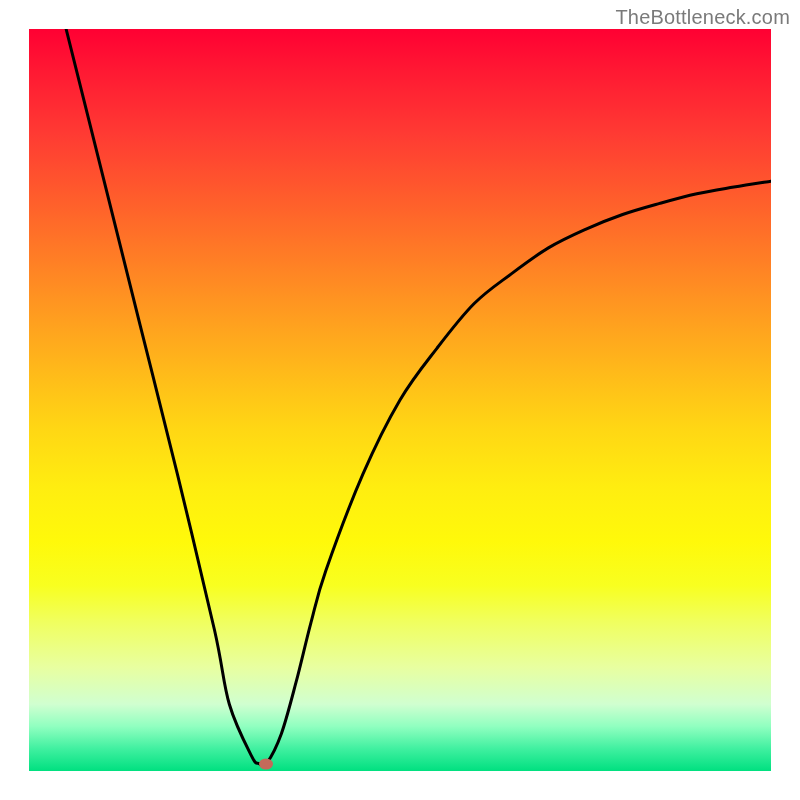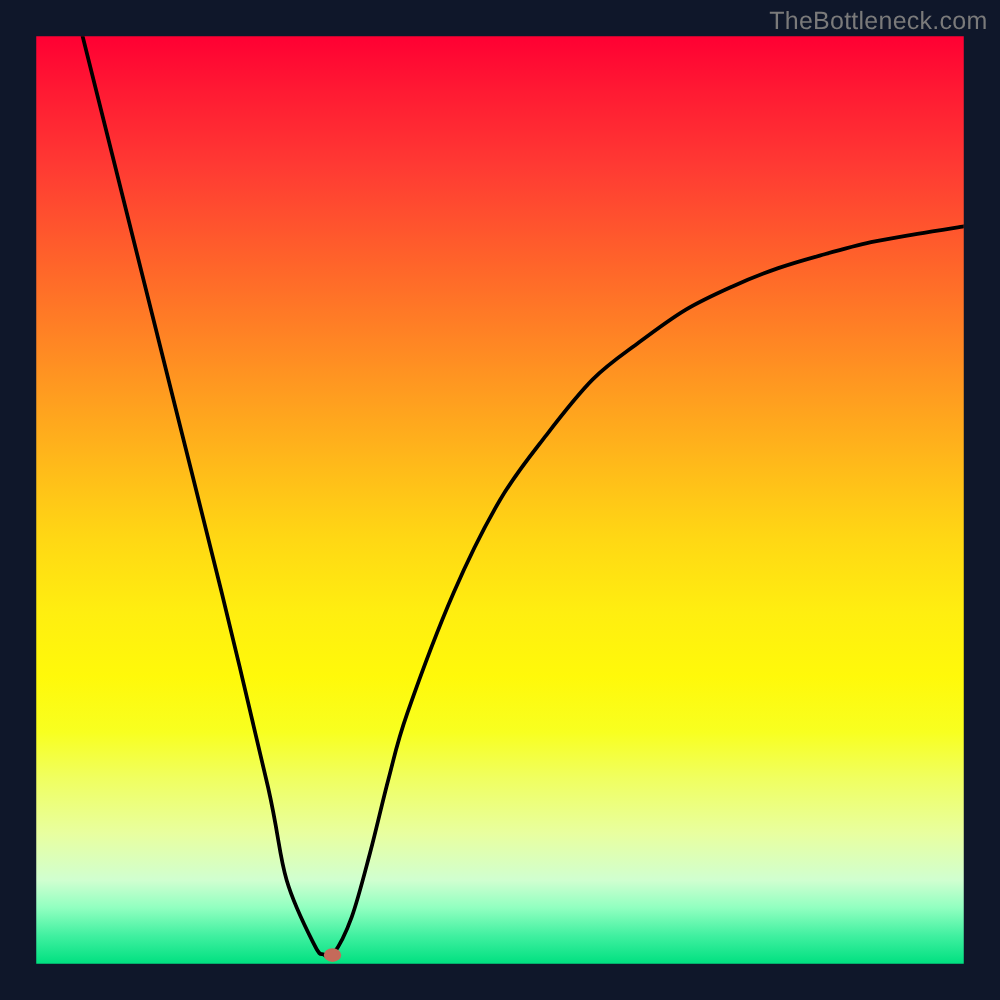--- a/index.html
+++ b/index.html
@@ -8,21 +8,21 @@
     width: 800px;
     height: 800px;
     background: #000;
     font-family: Arial, Helvetica, sans-serif;
     overflow: hidden;
   }
   .outer {
     position: relative;
     width: 800px;
     height: 800px;
-    background: #0f172a;
+    background: #ffffff;
   }
   .plot {
     position: absolute;
     left: 29px;
     top: 29px;
     width: 742px;
     height: 742px;
     
     background: linear-gradient(to bottom,
       #ff0033 0%,

